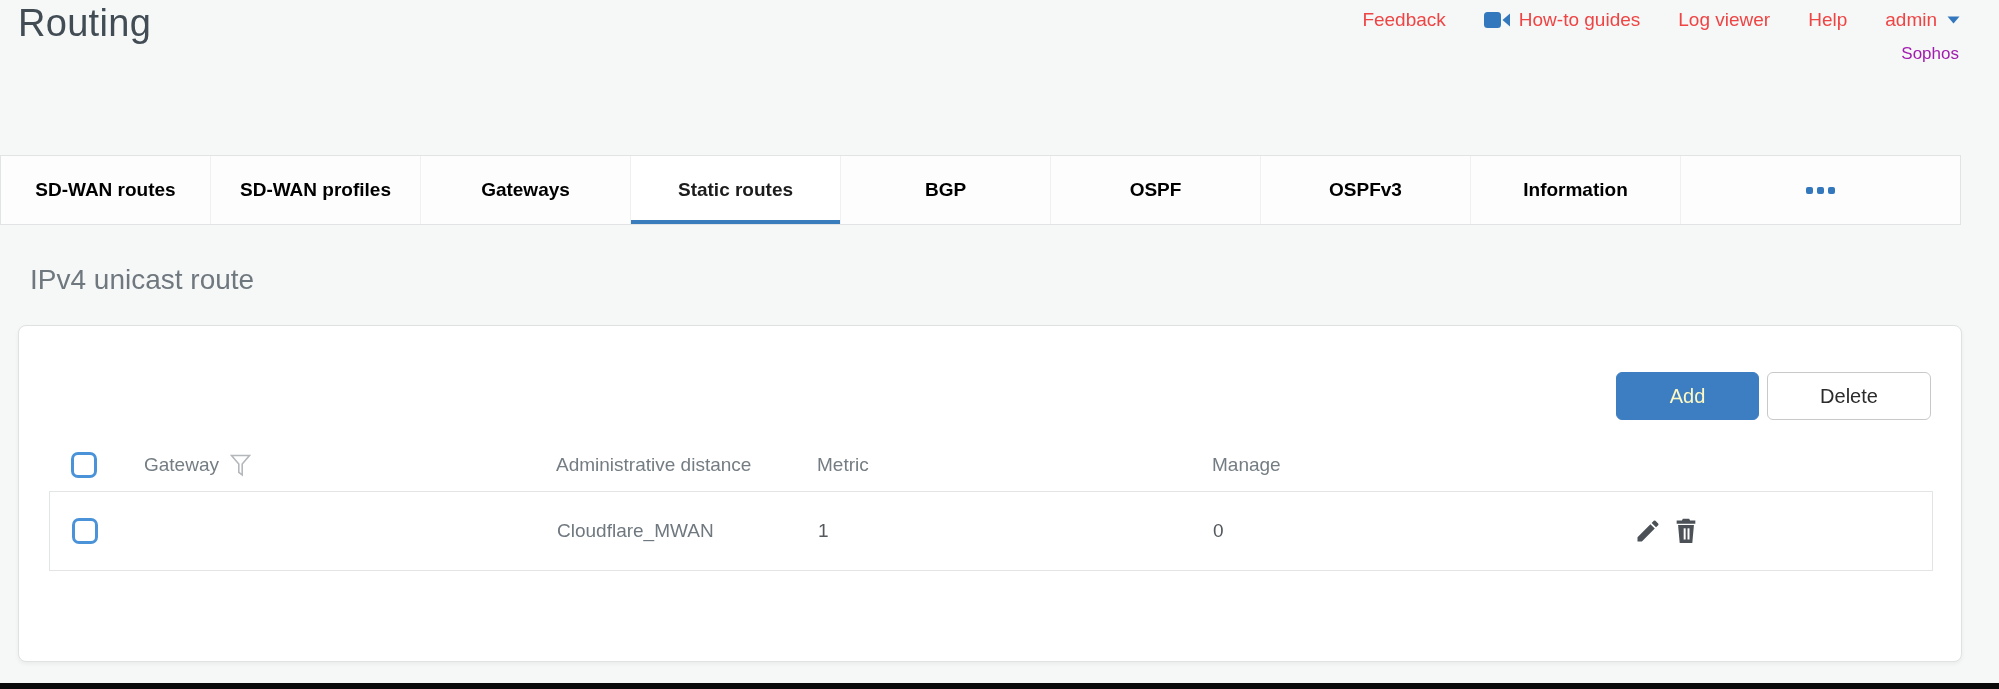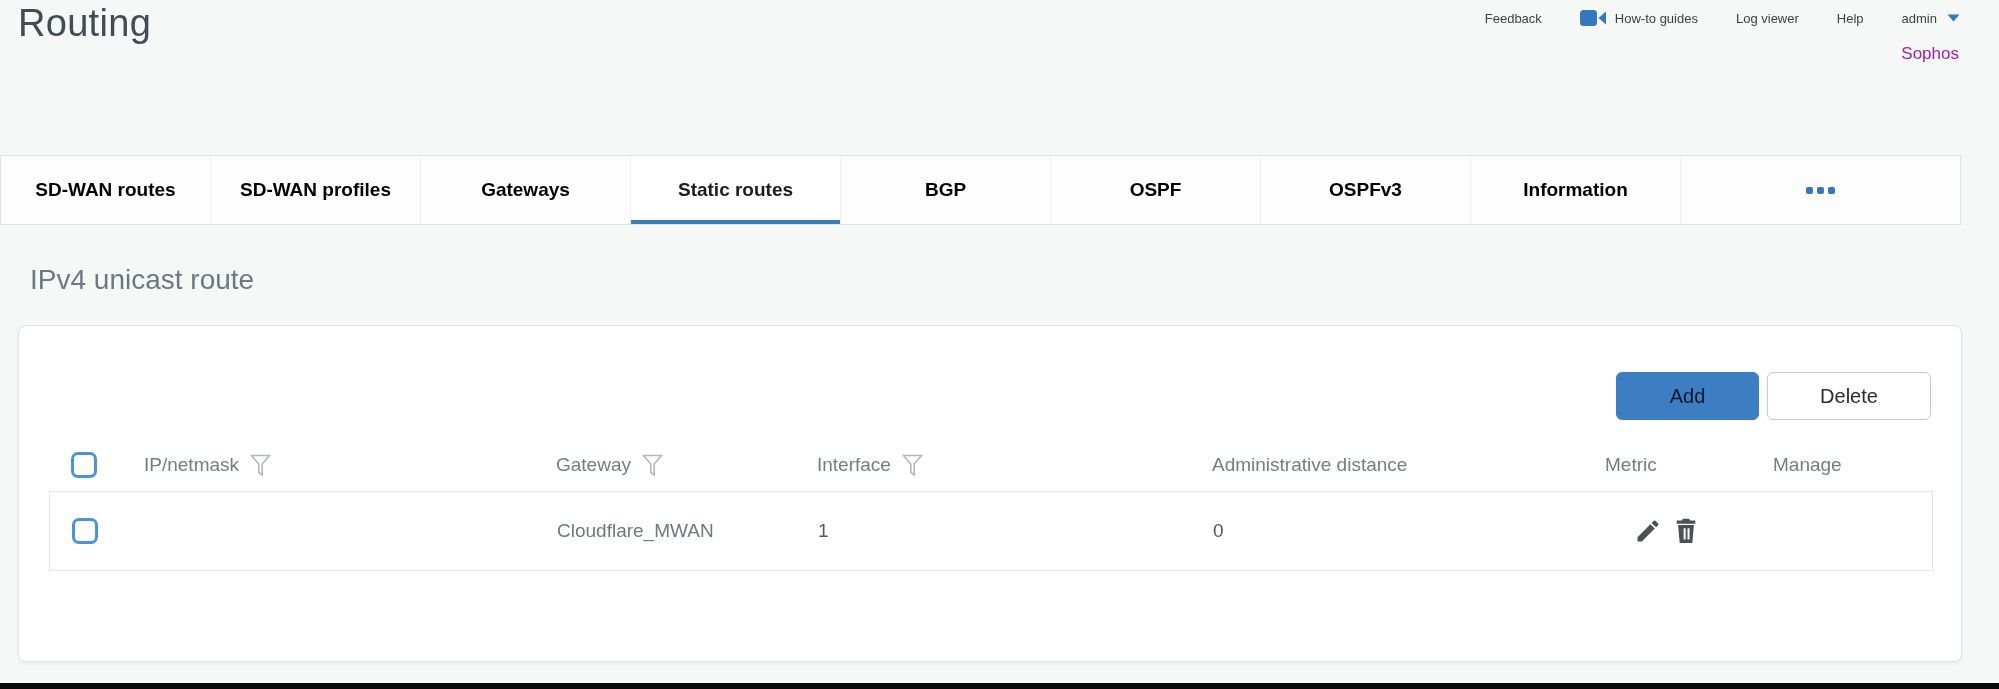--- a/index.html
+++ b/index.html
@@ -14,21 +14,21 @@
 
   
   .page-title {
     position: absolute; left: 18px; top: 2px;
     font-size: 38px; font-weight: 400; color: #414c55;
     letter-spacing: 0.3px;
   }
   .utility-nav {
     position: absolute; top: 9px; right: 38px;
     display: flex; align-items: center; gap: 38px;
-    font-size: 13px; color: #404040;
+    font-size: 19px; color: #ef4444;
   }
   .utility-nav .nav-item { display: flex; align-items: center; gap: 9px; cursor: pointer; white-space: nowrap; }
   .tenant-label {
     position: absolute; top: 44px; right: 40px;
     font-size: 17px; color: #a21caf;
   }
 
   
   .tabbar {
     position: absolute; top: 155px; left: 0;
@@ -66,21 +66,21 @@
     background: #ffffff;
     border: 1px solid #e0e1e2; border-radius: 8px;
     box-shadow: 0 2px 4px rgba(0,0,0,0.05);
   }
   .btn-row { position: absolute; top: 46px; right: 30px; display: flex; gap: 8px; }
   .btn {
     height: 48px; border-radius: 6px; font-size: 20px;
     font-family: "Liberation Sans", sans-serif;
     display: flex; align-items: center; justify-content: center; cursor: pointer;
   }
-  .btn-add { width: 143px; background: #3d7ec3; color: #0f172a; border: 1px solid #3d7ec3; }
+  .btn-add { width: 143px; background: #3d7ec3; color: #fef9c3; border: 1px solid #3d7ec3; }
   .btn-delete { width: 164px; background: #ffffff; color: #2b2b2b; border: 1px solid #c7c9ca; }
 
   
   .routes-table { position: absolute; left: 30px; top: 113px; width: 1884px; }
   .thead, .trow {
     display: grid;
     grid-template-columns: 73px 412px 261px 395px 393px 168px 182px;
     align-items: center;
   }
   .thead { height: 52px; color: #747d83; font-size: 19px; }
@@ -168,37 +168,21 @@
     <div class="btn btn-delete">Delete</div>
   </div>
 
   <div class="routes-table">
 
     <div class="thead">
       <div class="cell">
         <span class="cbx" style="margin-left:0"></span>
       </div>
       <div class="cell">
-        <span>IP/netmask</span>
-        <span class="icon-btn">
-          <svg width="21" height="23" viewBox="0 0 21 23">
-              <path d="M1.5 1.5 H19.5 L12.2 10 V21 L8.8 18.4 V10 Z" fill="none" stroke="#b4b8bb" stroke-width="1.6"></path>
-            </svg>
-        </span>
-      </div>
-      <div class="cell">
         <span>Gateway</span>
-        <span class="icon-btn">
-          <svg width="21" height="23" viewBox="0 0 21 23">
-              <path d="M1.5 1.5 H19.5 L12.2 10 V21 L8.8 18.4 V10 Z" fill="none" stroke="#b4b8bb" stroke-width="1.6"></path>
-            </svg>
-        </span>
-      </div>
-      <div class="cell">
-        <span>Interface</span>
         <span class="icon-btn">
           <svg width="21" height="23" viewBox="0 0 21 23">
               <path d="M1.5 1.5 H19.5 L12.2 10 V21 L8.8 18.4 V10 Z" fill="none" stroke="#b4b8bb" stroke-width="1.6"></path>
             </svg>
         </span>
       </div>
       <div class="cell">
         <span>Administrative distance</span>
       </div>
       <div class="cell">

